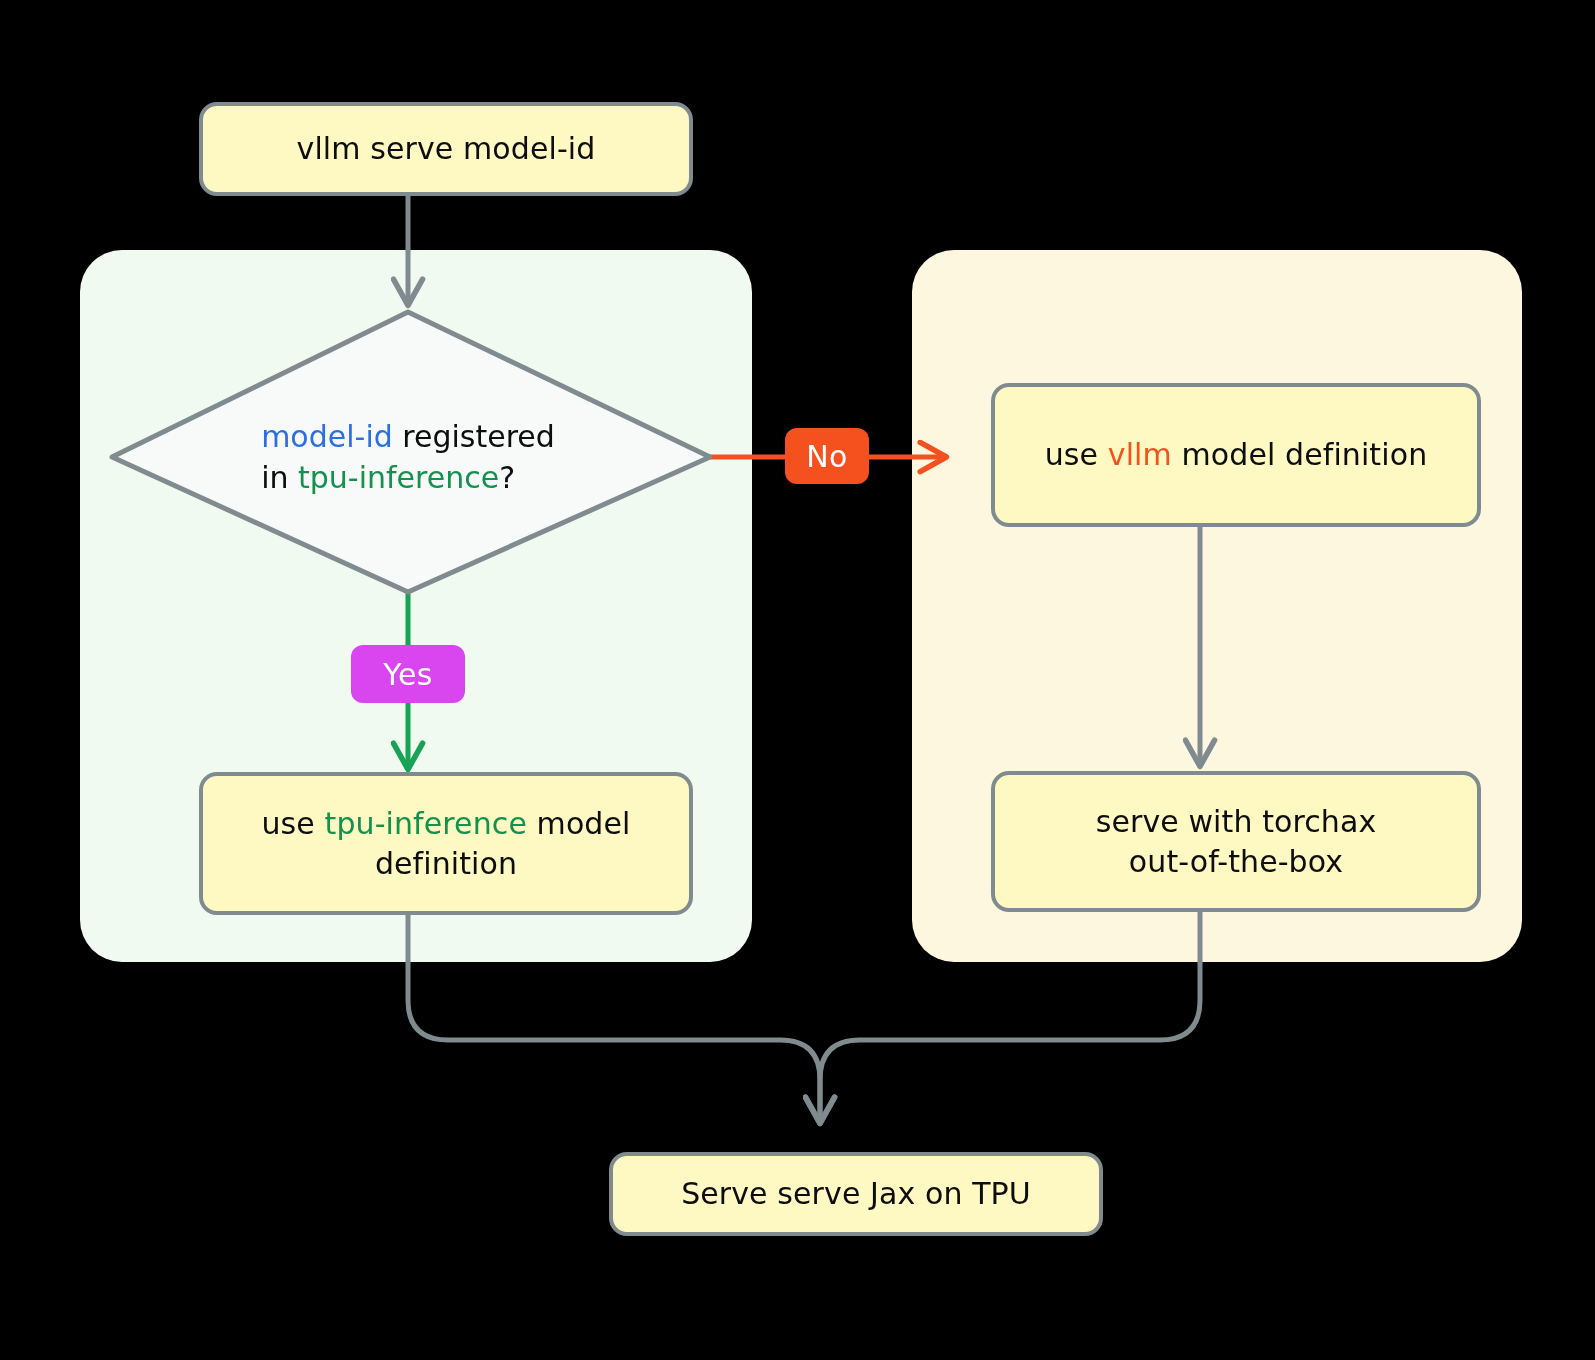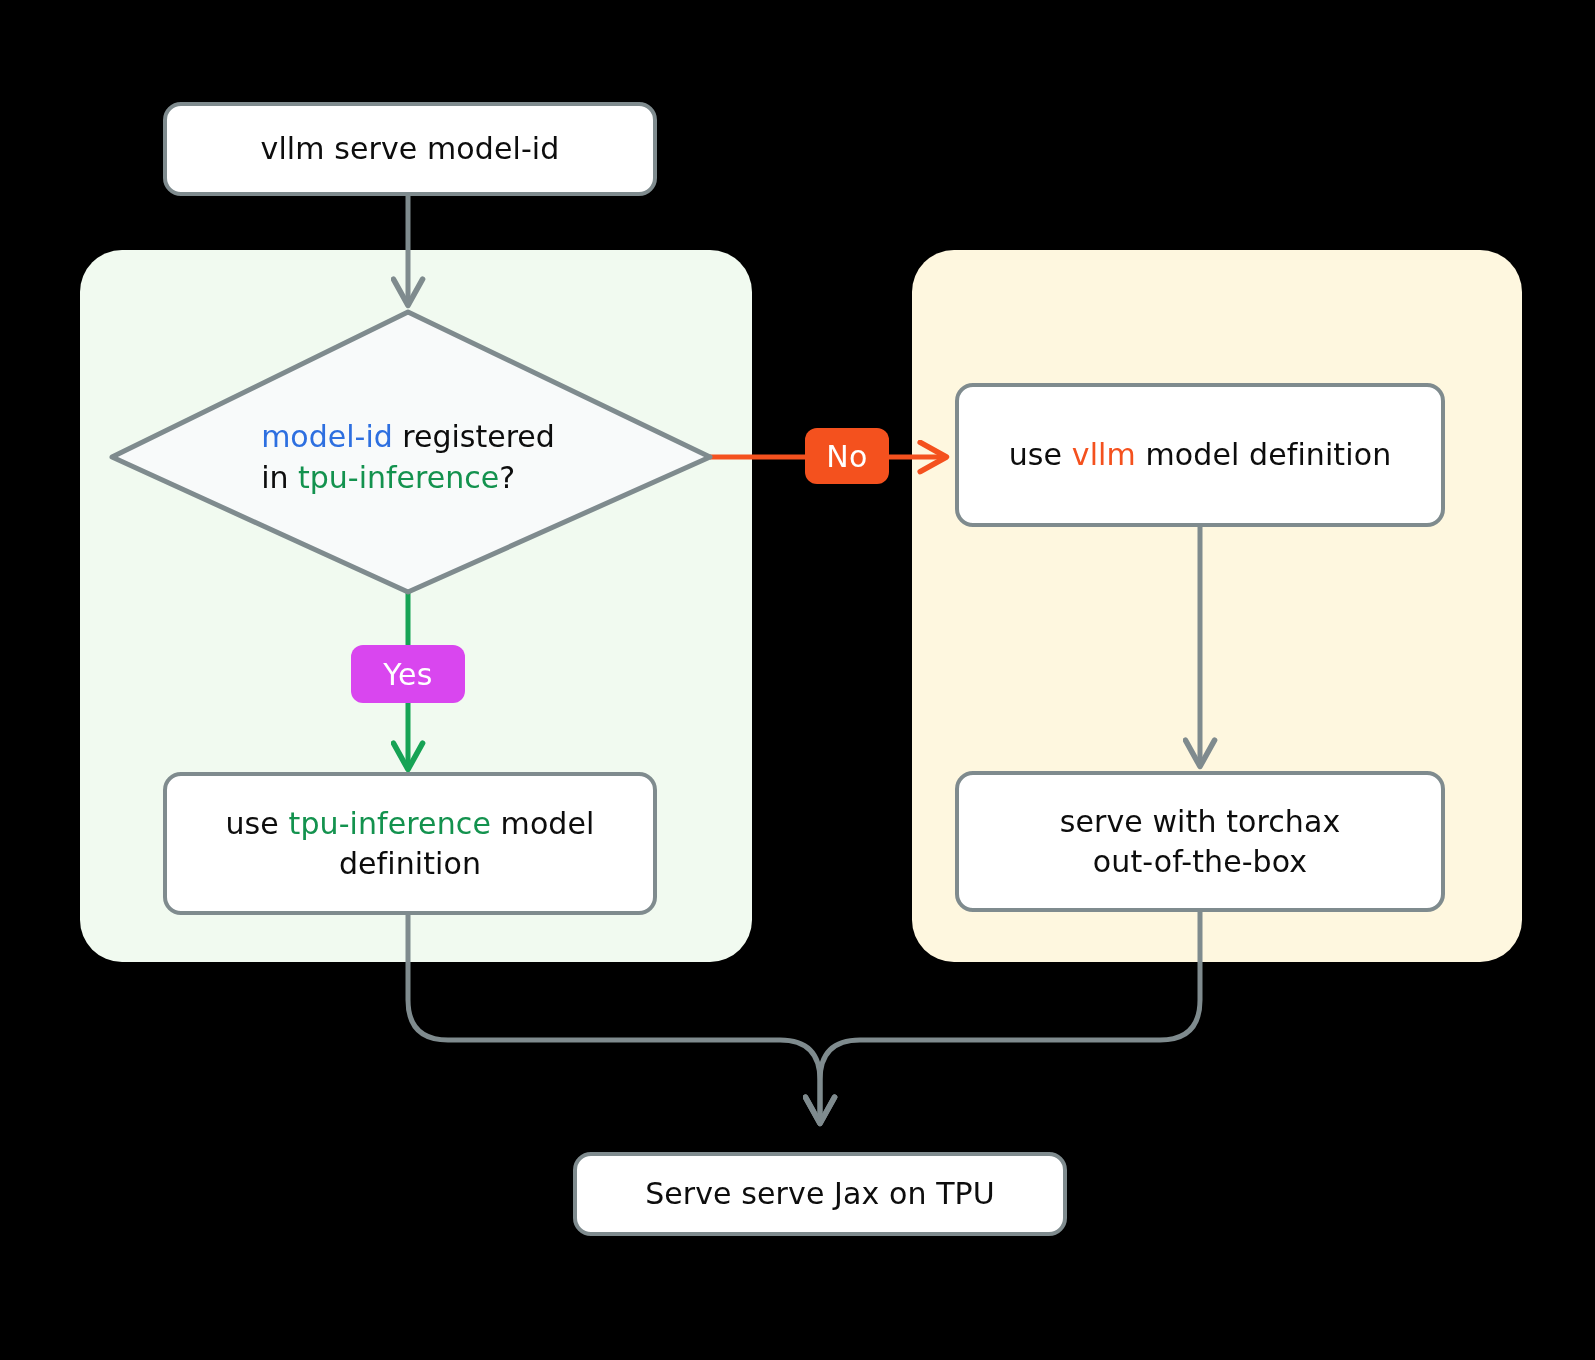--- a/index.html
+++ b/index.html
@@ -23,45 +23,46 @@
     height: 1360px;
     pointer-events: none;
   }
   .node {
     position: absolute;
     box-sizing: border-box;
     display: flex;
     align-items: center;
     justify-content: center;
     text-align: center;
-    background: #ffffff;
+    background: #fef9c3;
     border: 4px solid #7F8B8E;
     border-radius: 18px;
     color: #0d0d0d;
     font-size: 30px;
     line-height: 1.32;
     letter-spacing: 0.1px;
+    margin-left: 36px;
   }
   .node-text { padding: 0 14px; }
   .tok-blue  { color: #2D6FE0; }
   .tok-green { color: #13924E; }
   .tok-orange{ color: #F4511E; }
   .badge {
     position: absolute;
     box-sizing: border-box;
     display: flex;
     align-items: center;
     justify-content: center;
     color: #FFFFFF;
     font-size: 30px;
     border-radius: 12px;
     letter-spacing: 0.3px;
   }
   .badge-yes { background: #d946ef; }
-  .badge-no  { background: #F4511E; margin-left: 20px; }
+  .badge-no  { background: #F4511E; }
   .diamond-label {
     position: absolute;
     display: flex;
     align-items: center;
     justify-content: center;
     text-align: left;
     font-size: 30px;
     line-height: 1.36;
     color: #0d0d0d;
   }

